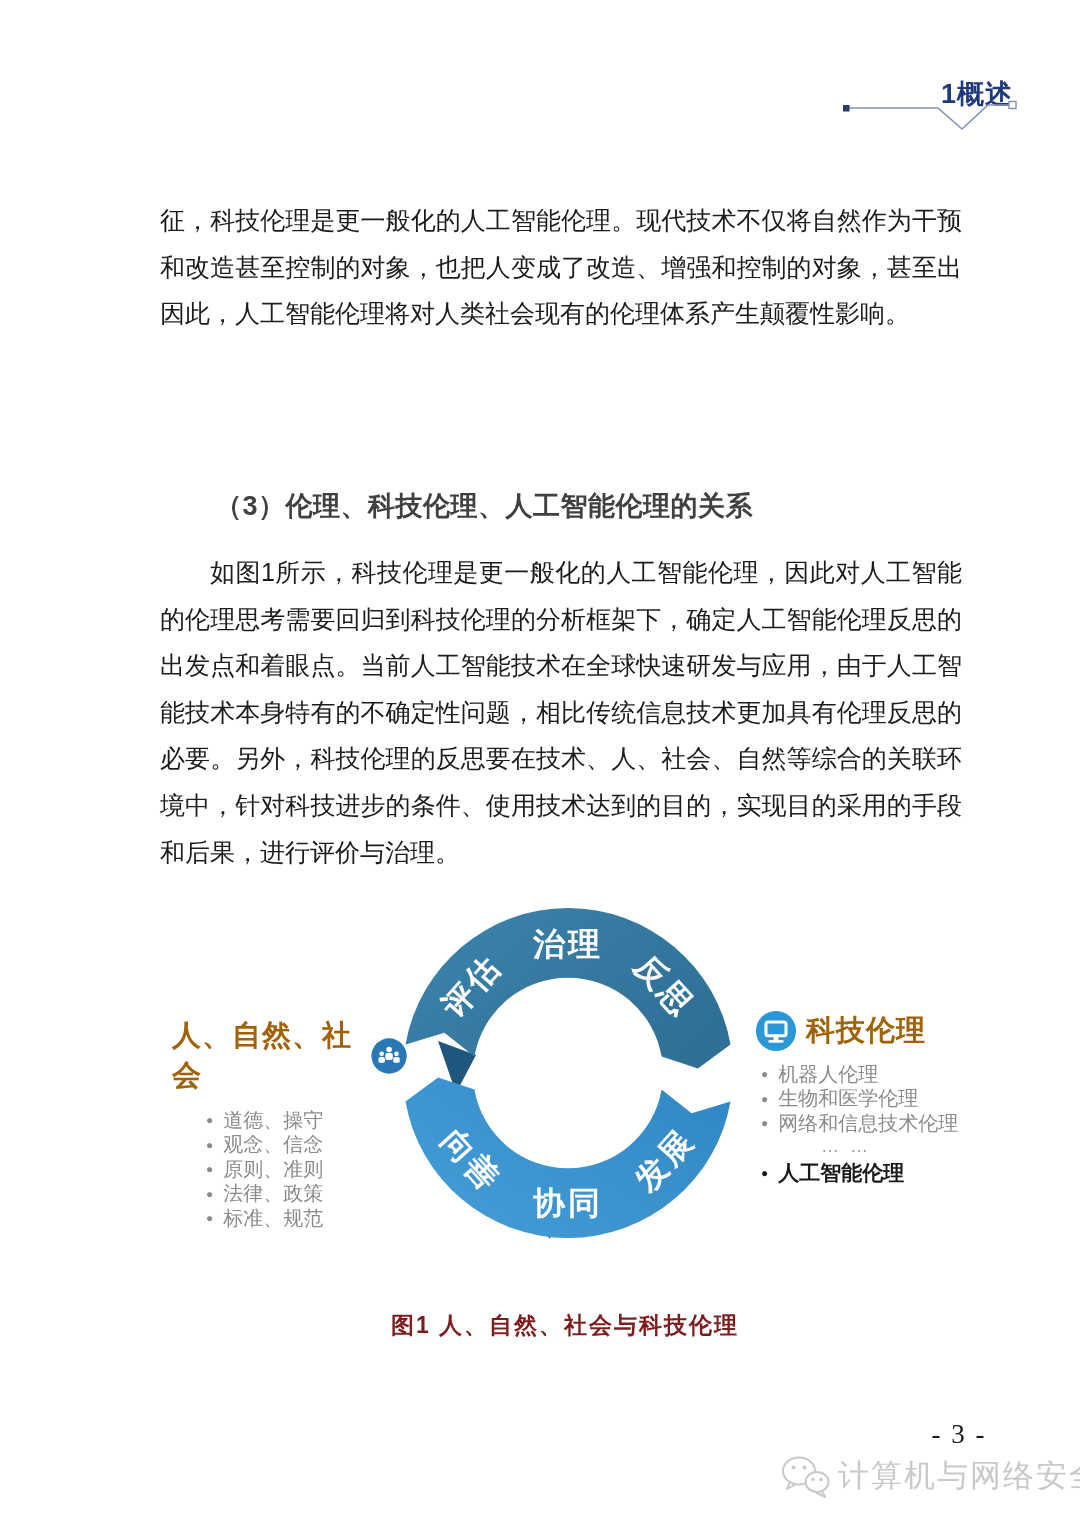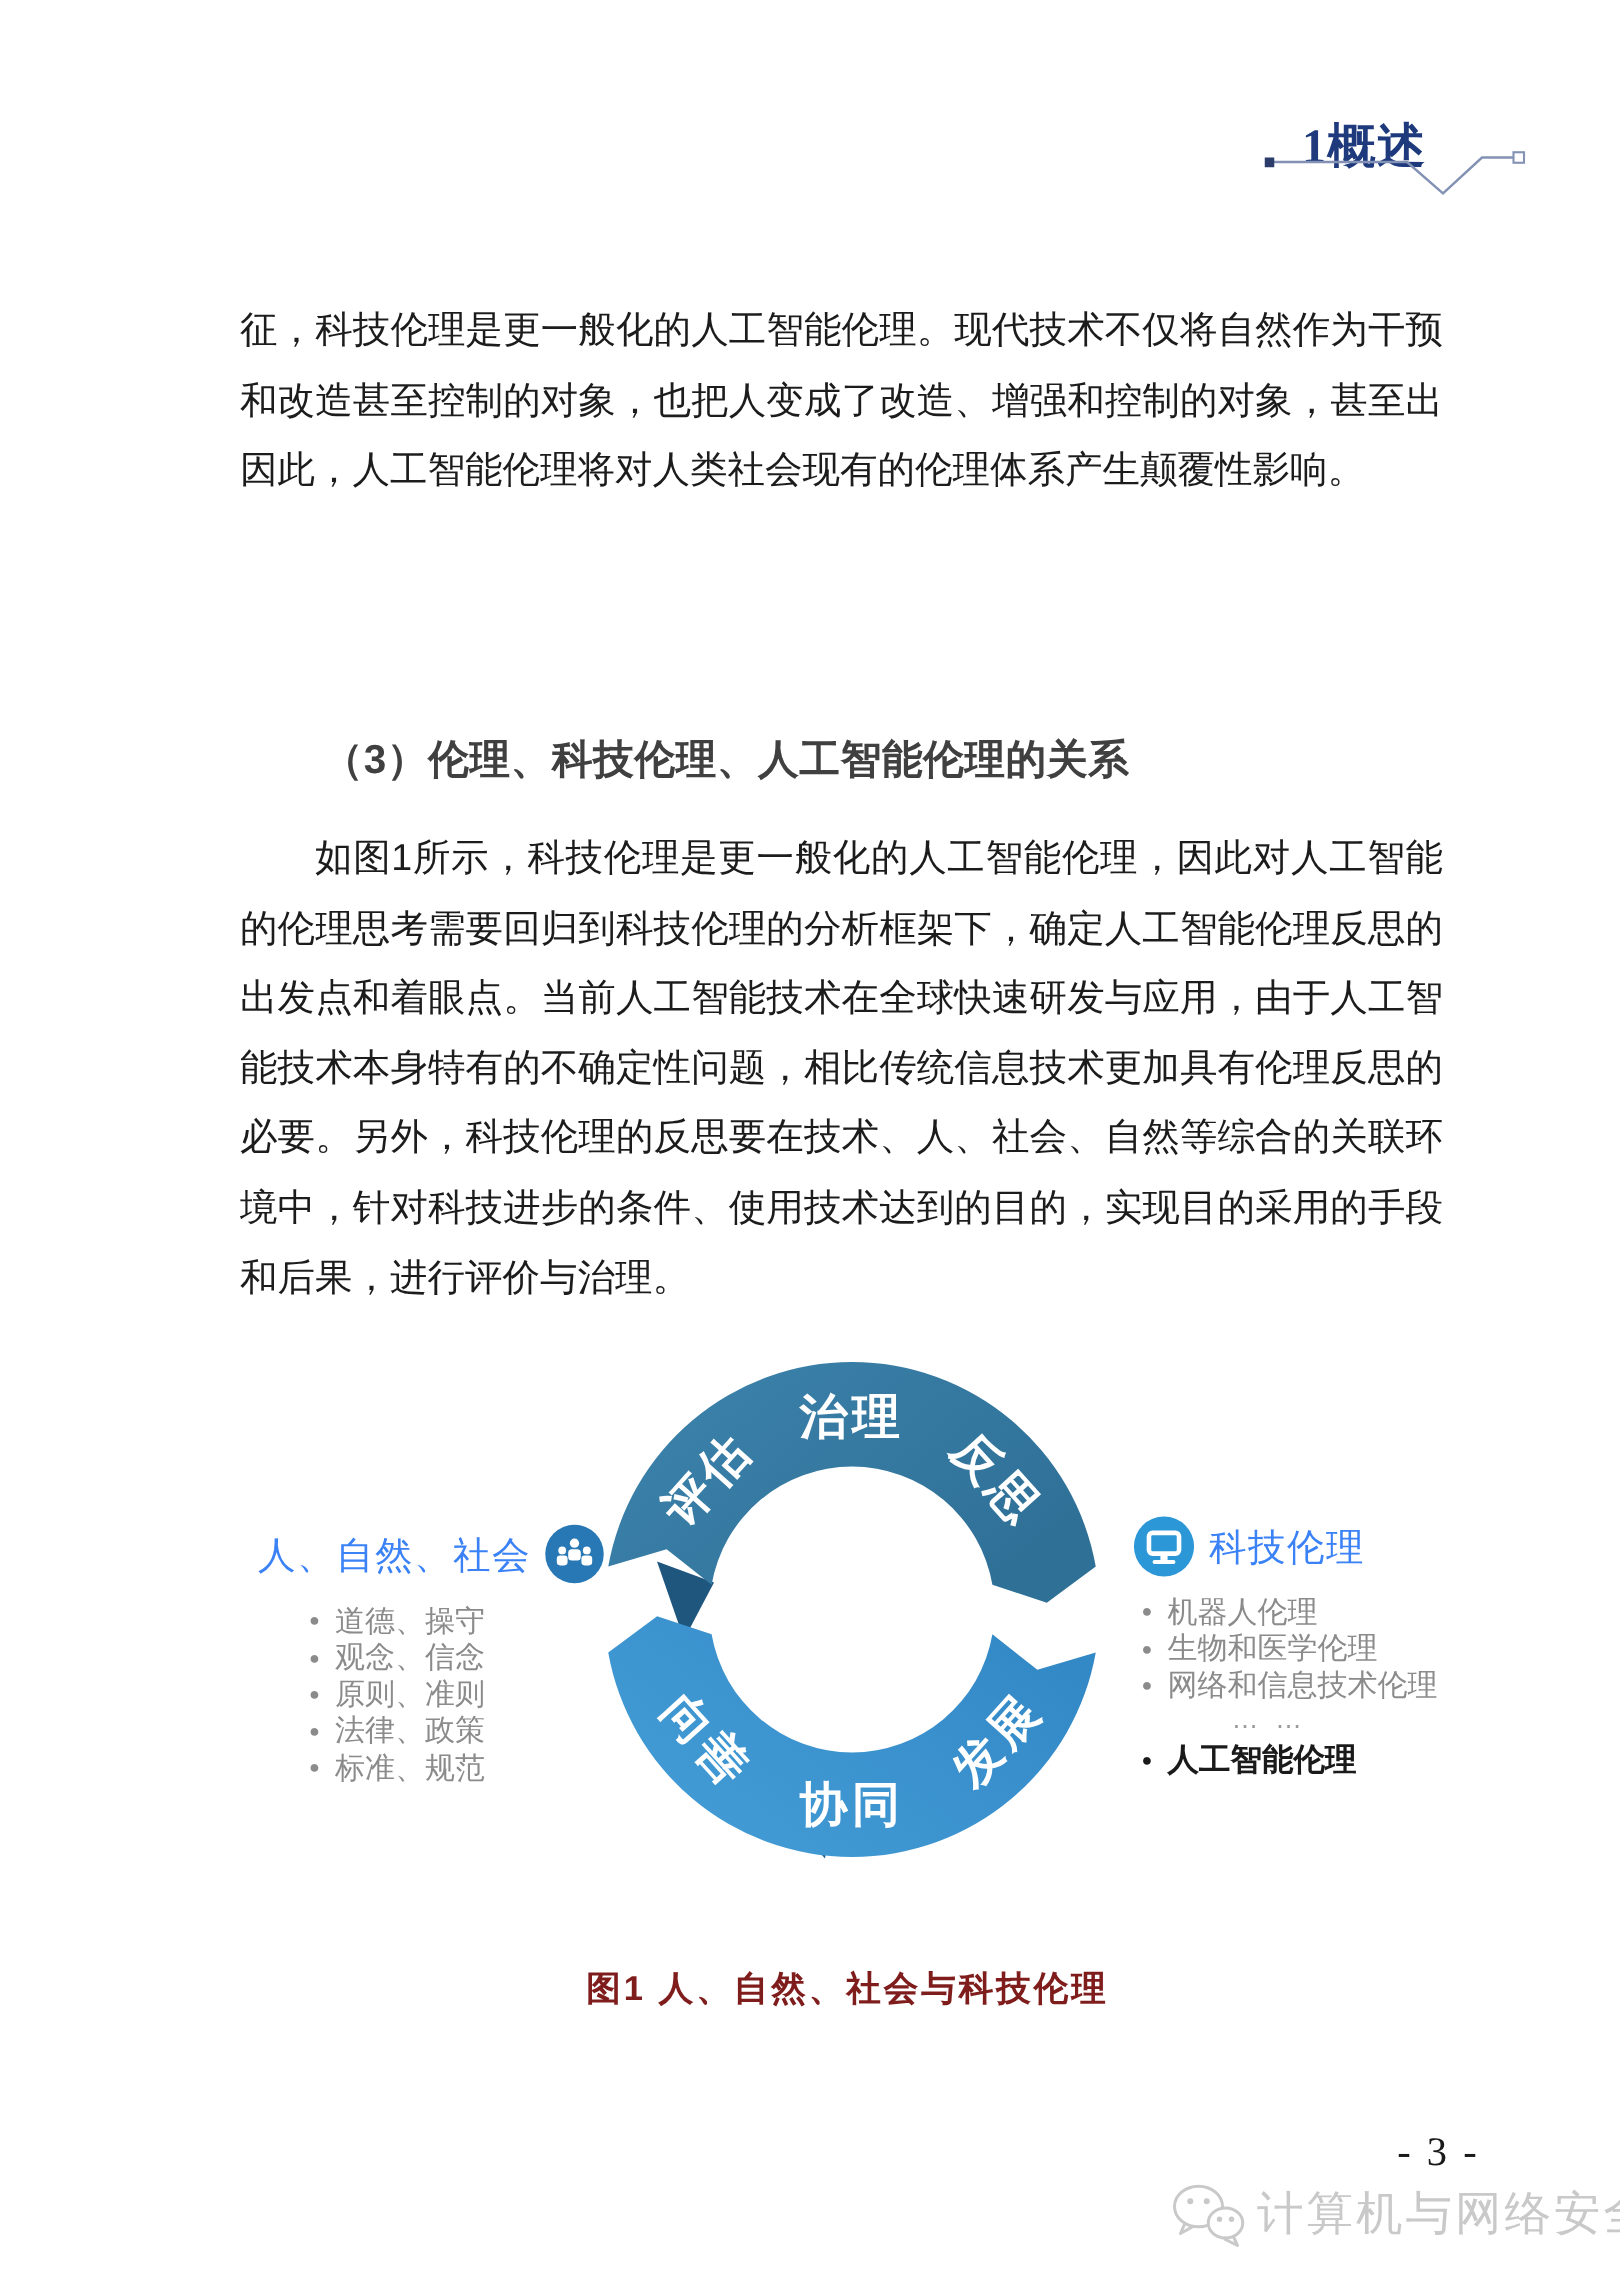--- a/index.html
+++ b/index.html
@@ -1,38 +1,38 @@
 <!DOCTYPE html>
 <html><head>
 <meta charset="utf-8">
 <style>
   html,body{margin:0;padding:0;background:#ffffff;}
   .page{position:relative;width:1080px;height:1525px;background:#ffffff;overflow:hidden;
         font-family:"Liberation Sans",sans-serif;color:#1f1f1f;}
 
   
-  .sec-label{position:absolute;top:76px;left:868px;font-family:Liberation Serif, serif;
-             font-weight:bold;font-size:32px;color:#1e3a7d;letter-spacing:1px;}
+  .sec-label{position:absolute;top:76px;left:941px;font-family:Liberation Sans, sans-serif;
+             font-weight:bold;font-size:27px;color:#1e3a7d;letter-spacing:1px;}
   .sec-line{position:absolute;top:96px;left:843px;}
 
   
   .para{position:absolute;left:160px;width:802px;font-size:25px;color:#1c1c1c;}
   .p1{top:197px;}
   .p2{top:549px;}
   .bl{height:46.6px;line-height:46.6px;overflow:visible;}
   .j{text-align:justify;text-align-last:justify;}
   .ind{text-indent:2em;}
 
   .h3{position:absolute;left:215px;top:488px;font-size:27px;font-weight:bold;
       color:#404040;letter-spacing:0.5px;}
 
   
   .fig-left{position:absolute;left:172px;top:1016px;width:235px;}
   .grp-hd{display:flex;align-items:center;gap:9px;}
-  .grp-title{font-size:25px;font-weight:normal;color:#3b82f6;letter-spacing:1px;}
+  .grp-title{font-size:29px;font-weight:bold;color:#a16207;letter-spacing:1px;}
   .fig-left .grp-list{margin-top:12px;padding-left:34px;}
   .li{display:flex;align-items:center;gap:10px;height:24.5px;font-size:20px;color:#8b8b8b;}
   .li .dot{font-size:12px;color:#8b8b8b;line-height:1;}
   .li.strong{color:#1a1a1a;font-weight:bold;}
   .li.strong .dot{color:#1a1a1a;}
 
   
   .fig-right{position:absolute;left:755px;top:1010px;width:260px;}
   .fig-right .grp-list{margin-top:10px;padding-left:6px;}
   .ellipsis-row{height:22px;font-size:18px;color:#9a9a9a;padding-left:60px;letter-spacing:3px;}

